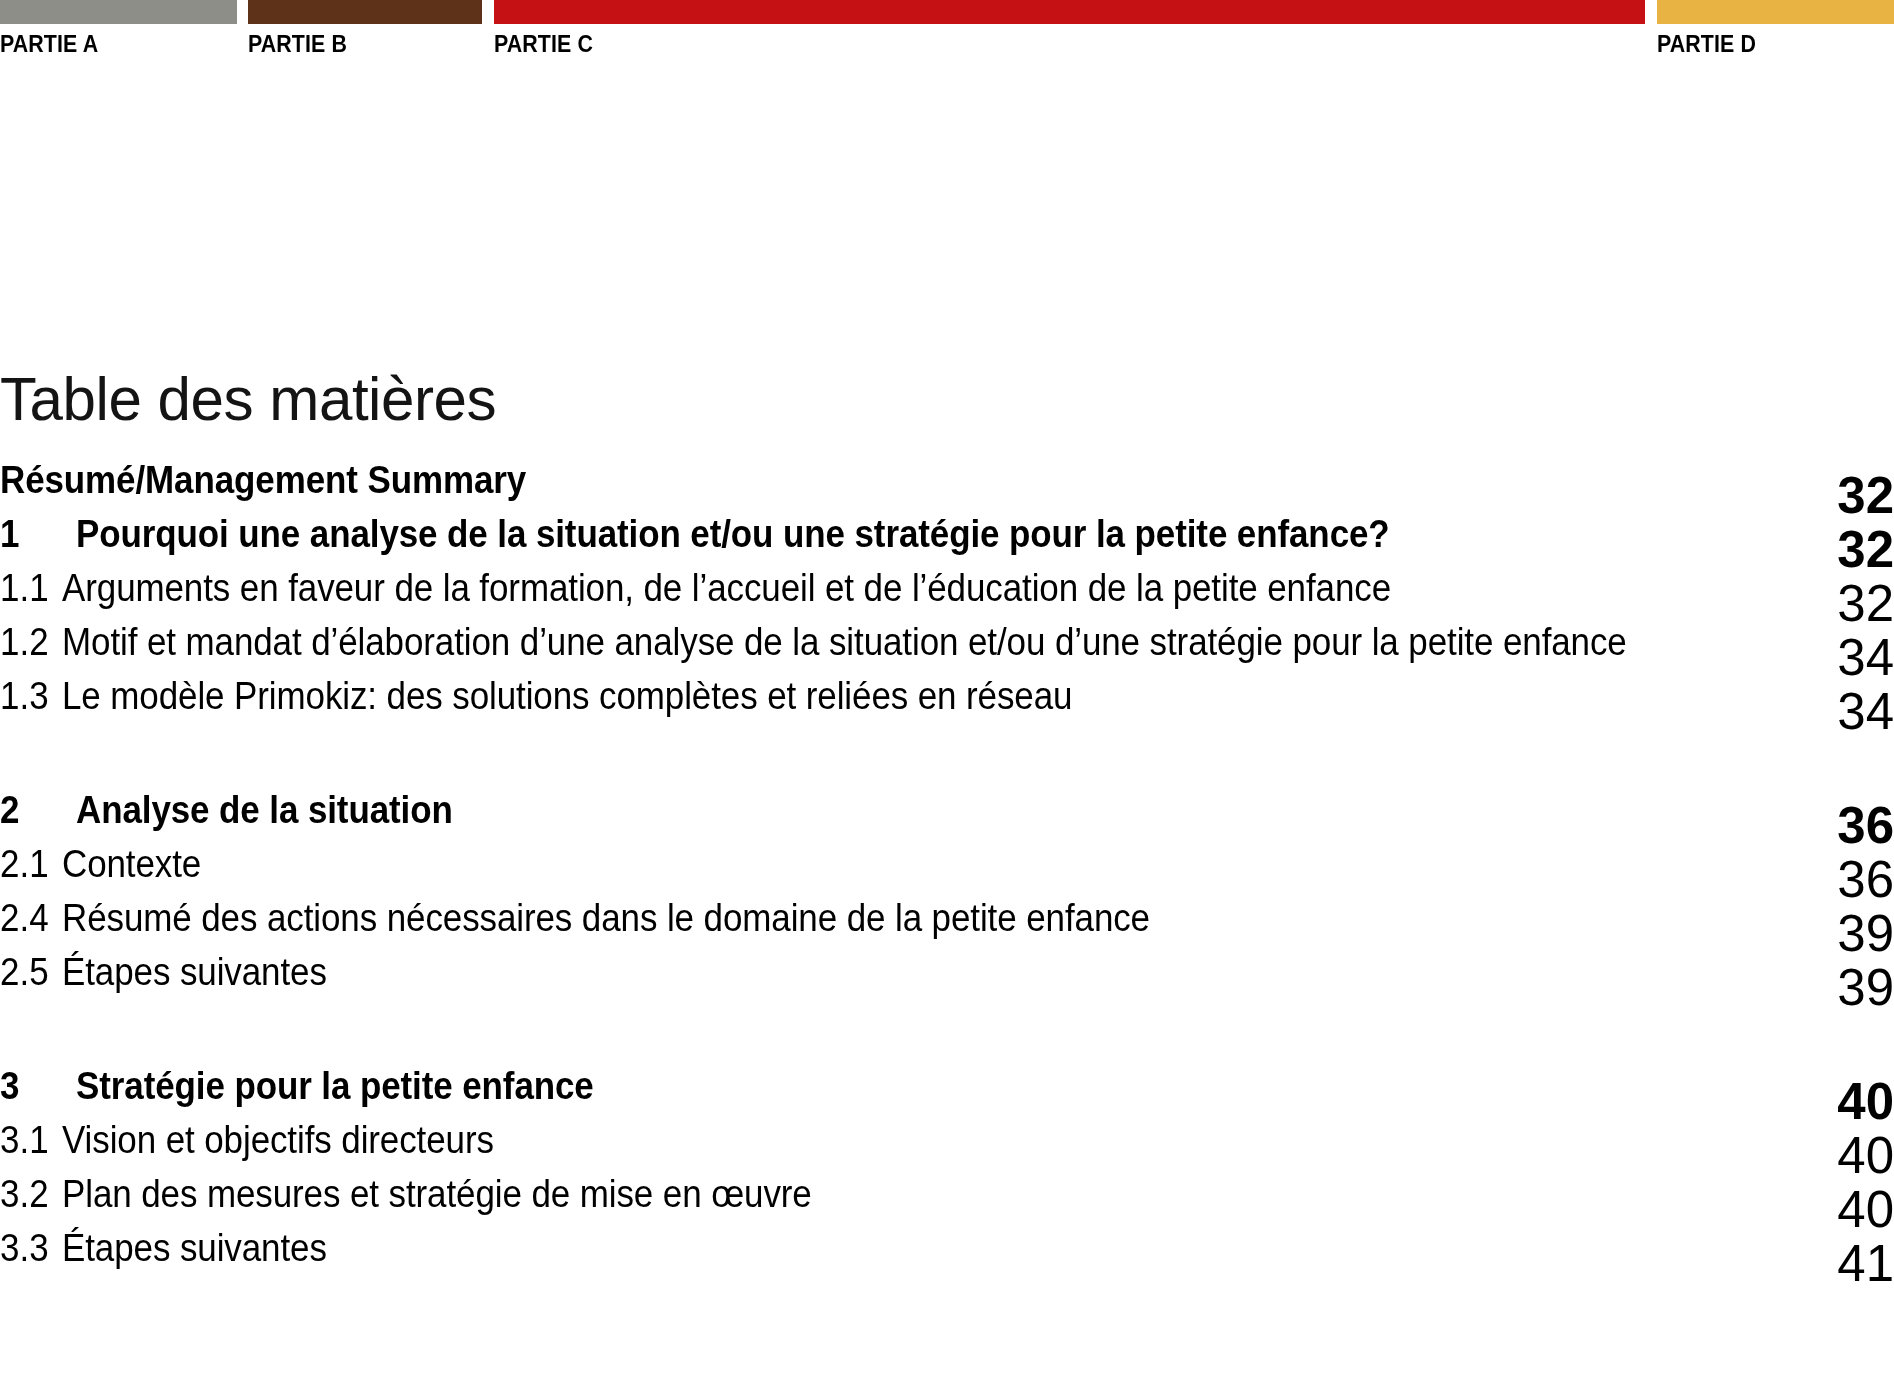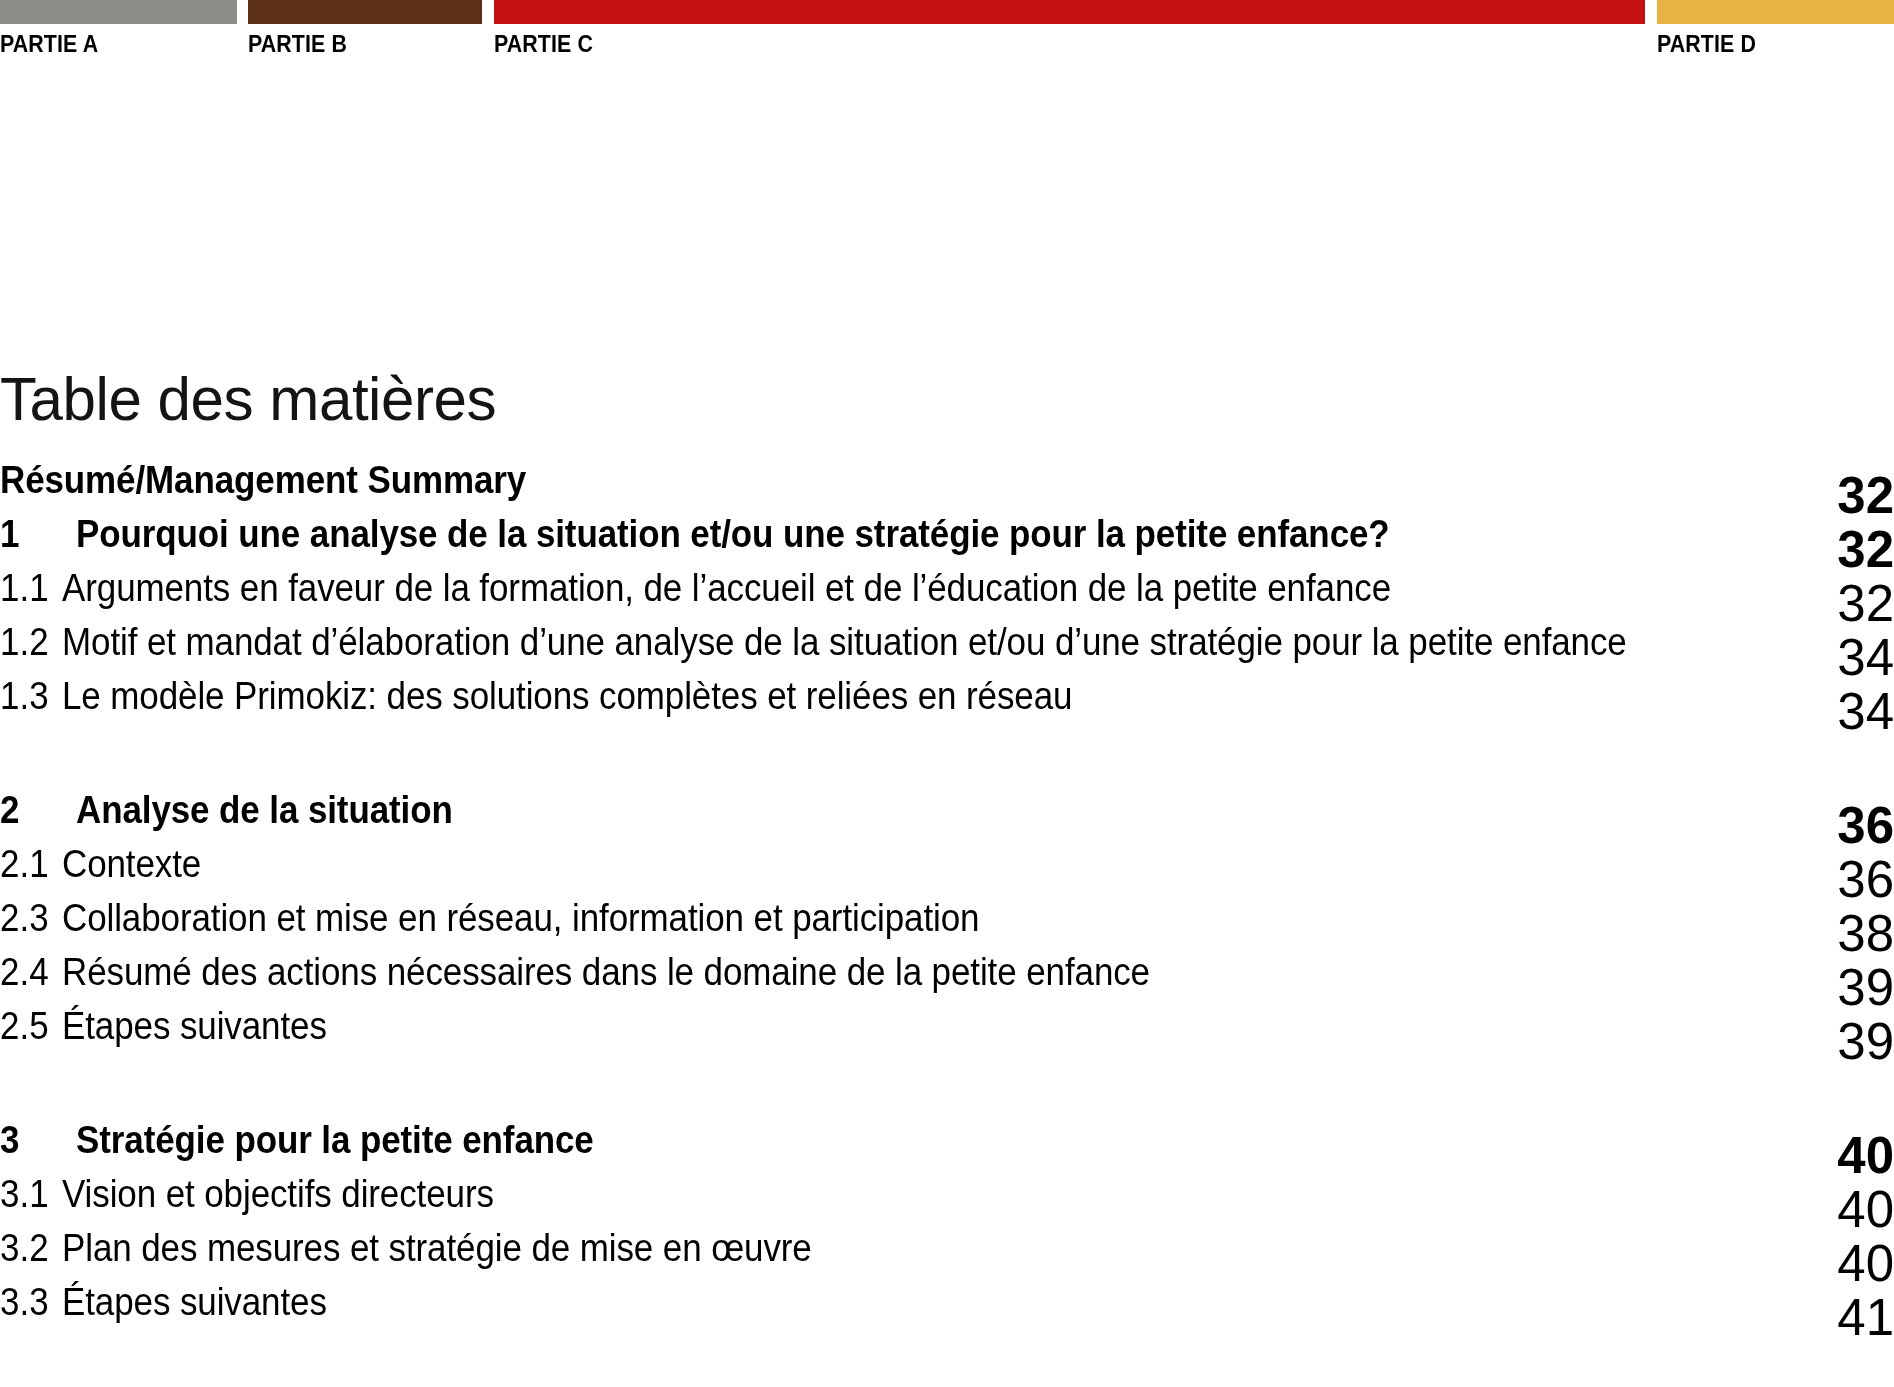--- a/index.html
+++ b/index.html
@@ -179,25 +179,20 @@
       <span class="toc-num">2</span>
       <span class="toc-title">Analyse de la situation</span>
       <span class="toc-page">36</span>
     </div>
     <div class="toc-row level-2">
       <span class="toc-num">2.1</span>
       <span class="toc-title">Contexte</span>
       <span class="toc-page">36</span>
     </div>
     <div class="toc-row level-2">
-      <span class="toc-num">2.3</span>
-      <span class="toc-title">Collaboration et mise en réseau, information et participation</span>
-      <span class="toc-page">38</span>
-    </div>
-    <div class="toc-row level-2">
       <span class="toc-num">2.4</span>
       <span class="toc-title">Résumé des actions nécessaires dans le domaine de la petite enfance</span>
       <span class="toc-page">39</span>
     </div>
     <div class="toc-row level-2">
       <span class="toc-num">2.5</span>
       <span class="toc-title">Étapes suivantes</span>
       <span class="toc-page">39</span>
     </div>
     <div class="toc-row level-1 gap">

